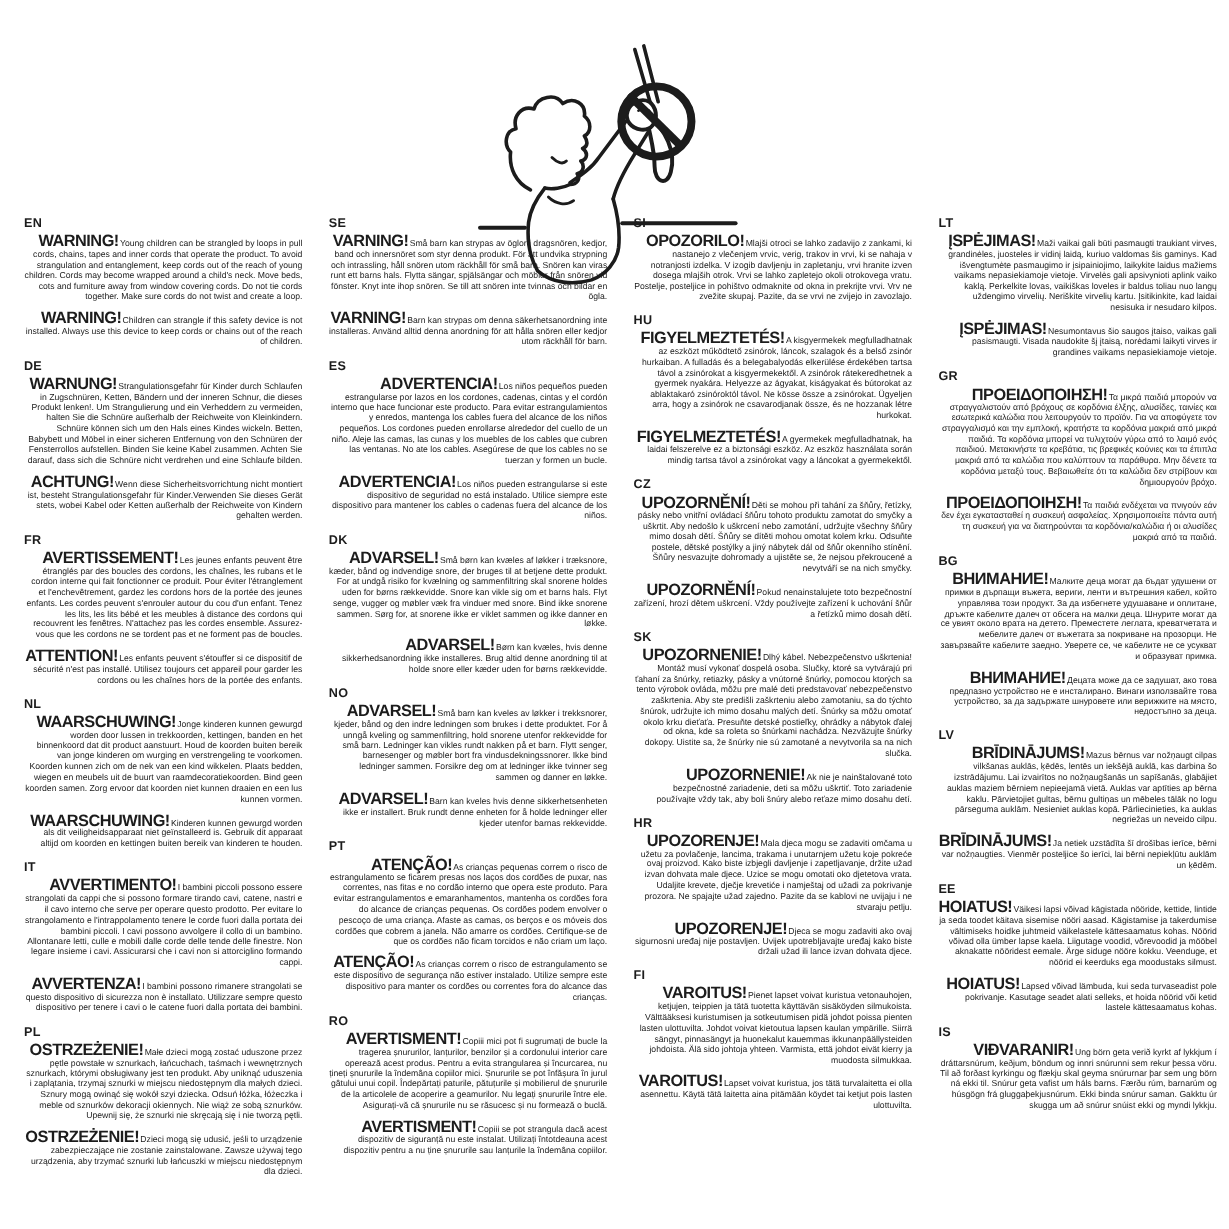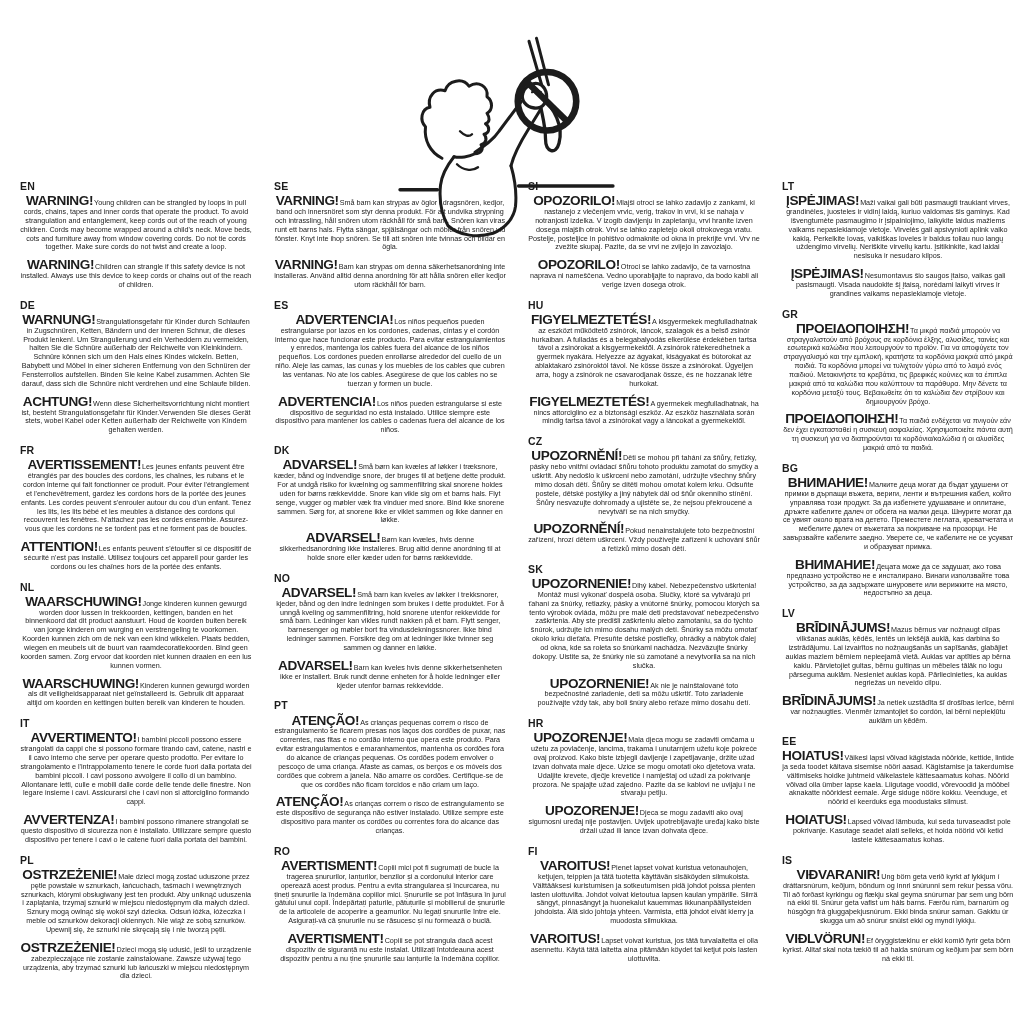--- a/index.html
+++ b/index.html
@@ -6,21 +6,21 @@
   body{width:1024px;height:1024px;overflow:hidden;
        font-family:"Liberation Sans","DejaVu Sans",sans-serif;color:#1c1c1c;}
   .sheet{position:relative;width:1024px;height:923px;}
   .figure{position:absolute;left:0;top:8px;width:1024px;height:168px;
           display:flex;justify-content:center;align-items:flex-start;}
   .columns{position:absolute;left:20px;top:180px;right:10px;bottom:0;
            display:flex;gap:22px;}
   .col{flex:1 1 0;min-width:0;}
   .lang{font-size:10.5px;font-weight:bold;line-height:1.15;margin:0 0 2px 0;letter-spacing:.2px;}
   section{margin:0 0 9px 0;}
-  p.warn{margin:0 0 6px 0;font-size:7.2px;line-height:1.23;letter-spacing:0;text-align:center;}
+  p.warn{margin:0 0 6px 0;font-size:7.2px;line-height:1.23;letter-spacing:0;text-align:right;}
   .wtitle{font-weight:800;font-size:13.6px;line-height:1;letter-spacing:-0.4px;margin-right:1px;}
   .wbody{font-size:7.2px;}
   svg{display:block;}
 </style>
 </head>
 <body>
 
 <div class="sheet">
 
   <div class="figure">
@@ -128,27 +128,26 @@
     <section>
       <div class="lang">RO</div>
       <p class="warn"><span class="wtitle">AVERTISMENT!</span><span class="wbody">Copiii mici pot fi sugrumați de bucle la tragerea șnururilor, lanțurilor, benzilor și a cordonului interior care operează acest produs. Pentru a evita strangularea și încurcarea, nu țineți șnururile la îndemâna copiilor mici. Șnururile se pot înfășura în jurul gâtului unui copil. Îndepărtați paturile, pătuțurile și mobilierul de șnururile de la articolele de acoperire a geamurilor. Nu legați șnururile între ele. Asigurați-vă că șnururile nu se răsucesc și nu formează o buclă.</span></p>
       <p class="warn"><span class="wtitle">AVERTISMENT!</span><span class="wbody">Copiii se pot strangula dacă acest dispozitiv de siguranță nu este instalat. Utilizați întotdeauna acest dispozitiv pentru a nu ține șnururile sau lanțurile la îndemâna copiilor.</span></p>
     </section>
   </div>
       <div class="col">
     <section>
       <div class="lang">SI</div>
       <p class="warn"><span class="wtitle">OPOZORILO!</span><span class="wbody">Mlajši otroci se lahko zadavijo z zankami, ki nastanejo z vlečenjem vrvic, verig, trakov in vrvi, ki se nahaja v notranjosti izdelka. V izogib davljenju in zapletanju, vrvi hranite izven dosega mlajših otrok. Vrvi se lahko zapletejo okoli otrokovega vratu. Postelje, posteljice in pohištvo odmaknite od okna in prekrijte vrvi. Vrv ne zvežite skupaj. Pazite, da se vrvi ne zvijejo in zavozlajo.</span></p>
-      <p class="warn"><span class="wtitle">OPOZORILO!</span><span class="wbody">Otroci se lahko zadavijo, če ta varnostna naprava ni nameščena. Vedno uporabljajte to napravo, da bodo kabli ali verige izven dosega otrok.</span></p>
     </section>
 
     <section>
       <div class="lang">HU</div>
       <p class="warn"><span class="wtitle">FIGYELMEZTETÉS!</span><span class="wbody">A kisgyermekek megfulladhatnak az eszközt működtető zsinórok, láncok, szalagok és a belső zsinór hurkaiban. A fulladás és a belegabalyodás elkerülése érdekében tartsa távol a zsinórokat a kisgyermekektől. A zsinórok rátekeredhetnek a gyermek nyakára. Helyezze az ágyakat, kiságyakat és bútorokat az ablaktakaró zsinóroktól távol. Ne kösse össze a zsinórokat. Ügyeljen arra, hogy a zsinórok ne csavarodjanak össze, és ne hozzanak létre hurkokat.</span></p>
-      <p class="warn"><span class="wtitle">FIGYELMEZTETÉS!</span><span class="wbody">A gyermekek megfulladhatnak, ha nincs attorciglino ez a biztonsági eszköz. Az eszköz használata során mindig tartsa távol a zsinórokat vagy a láncokat a gyermekektől.</span></p>
+      <p class="warn"><span class="wtitle">FIGYELMEZTETÉS!</span><span class="wbody">A gyermekek megfulladhatnak, ha laidai felszerelve ez a biztonsági eszköz. Az eszköz használata során mindig tartsa távol a zsinórokat vagy a láncokat a gyermekektől.</span></p>
     </section>
 
     <section>
       <div class="lang">CZ</div>
       <p class="warn"><span class="wtitle">UPOZORNĚNÍ!</span><span class="wbody">Děti se mohou při tahání za šňůry, řetízky, pásky nebo vnitřní ovládací šňůru tohoto produktu zamotat do smyčky a uškrtit. Aby nedošlo k uškrcení nebo zamotání, udržujte všechny šňůry mimo dosah dětí. Šňůry se dítěti mohou omotat kolem krku. Odsuňte postele, dětské postýlky a jiný nábytek dál od šňůr okenního stínění. Šňůry nesvazujte dohromady a ujistěte se, že nejsou překroucené a nevytváří se na nich smyčky.</span></p>
       <p class="warn"><span class="wtitle">UPOZORNĚNÍ!</span><span class="wbody">Pokud nenainstalujete toto bezpečnostní zařízení, hrozí dětem uškrcení. Vždy používejte zařízení k uchování šňůr a řetízků mimo dosah dětí.</span></p>
     </section>
 
     <section>
       <div class="lang">SK</div>
@@ -183,30 +182,29 @@
 
     <section>
       <div class="lang">BG</div>
       <p class="warn"><span class="wtitle">ВНИМАНИЕ!</span><span class="wbody">Малките деца могат да бъдат удушени от примки в дърпащи въжета, вериги, ленти и вътрешния кабел, който управлява този продукт. За да избегнете удушаване и оплитане, дръжте кабелите далеч от обсега на малки деца. Шнурите могат да се увият около врата на детето. Преместете леглата, креватчетата и мебелите далеч от въжетата за покриване на прозорци. Не завързвайте кабелите заедно. Уверете се, че кабелите не се усукват и образуват примка.</span></p>
       <p class="warn"><span class="wtitle">ВНИМАНИЕ!</span><span class="wbody">Децата може да се задушат, ако това предпазно устройство не е инсталирано. Винаги използвайте това устройство, за да задържате шнуровете или верижките на място, недостъпно за деца.</span></p>
     </section>
 
     <section>
       <div class="lang">LV</div>
       <p class="warn"><span class="wtitle">BRĪDINĀJUMS!</span><span class="wbody">Mazus bērnus var nožņaugt cilpas vilkšanas auklās, ķēdēs, lentēs un iekšējā auklā, kas darbina šo izstrādājumu. Lai izvairītos no nožņaugšanās un sapīšanās, glabājiet auklas maziem bērniem nepieejamā vietā. Auklas var aptīties ap bērna kaklu. Pārvietojiet gultas, bērnu gultiņas un mēbeles tālāk no logu pārseguma auklām. Nesieniet auklas kopā. Pārliecinieties, ka auklas negriežas un neveido cilpu.</span></p>
-      <p class="warn"><span class="wtitle">BRĪDINĀJUMS!</span><span class="wbody">Ja netiek uzstādīta šī drošības ierīce, bērni var nožņaugties. Vienmēr izmantojiet šo cordón, lai bērni nepiekļūtu auklām un ķēdēm.</span></p>
+      <p class="warn"><span class="wtitle">BRĪDINĀJUMS!</span><span class="wbody">Ja netiek uzstādīta šī drošības ierīce, bērni var nožņaugties. Vienmēr posteljice šo ierīci, lai bērni nepiekļūtu auklām un ķēdēm.</span></p>
     </section>
 
     <section>
       <div class="lang">EE</div>
       <p class="warn"><span class="wtitle">HOIATUS!</span><span class="wbody">Väikesi lapsi võivad kägistada nööride, kettide, lintide ja seda toodet käitava sisemise nööri aasad. Kägistamise ja takerdumise vältimiseks hoidke juhtmeid väikelastele kättesaamatus kohas. Nöörid võivad olla ümber lapse kaela. Liigutage voodid, võrevoodid ja mööbel aknakatte nööridest eemale. Ärge siduge nööre kokku. Veenduge, et nöörid ei keerduks ega moodustaks silmust.</span></p>
       <p class="warn"><span class="wtitle">HOIATUS!</span><span class="wbody">Lapsed võivad lämbuda, kui seda turvaseadist pole pokrivanje. Kasutage seadet alati selleks, et hoida nöörid või ketid lastele kättesaamatus kohas.</span></p>
     </section>
 
     <section>
       <div class="lang">IS</div>
       <p class="warn"><span class="wtitle">VIÐVARANIR!</span><span class="wbody">Ung börn geta verið kyrkt af lykkjum í dráttarsnúrum, keðjum, böndum og innri snúrunni sem rekur þessa vöru. Til að forðast kyrkingu og flækju skal geyma snúrurnar þar sem ung börn ná ekki til. Snúrur geta vafist um háls barns. Færðu rúm, barnarúm og húsgögn frá gluggaþekjusnúrum. Ekki binda snúrur saman. Gakktu úr skugga um að snúrur snúist ekki og myndi lykkju.</span></p>
-      <p class="warn"><span class="wtitle">VIÐLVÖRUN!</span><span class="wbody">Ef öryggistækinu er ekki komið fyrir geta börn kyrkst. Alltaf skal nota tækið til að halda snúrum og keðjum þar sem börn ná ekki til.</span></p>
     </section>
   </div>
     </div>
 
 </div>
 
 </body></html>

